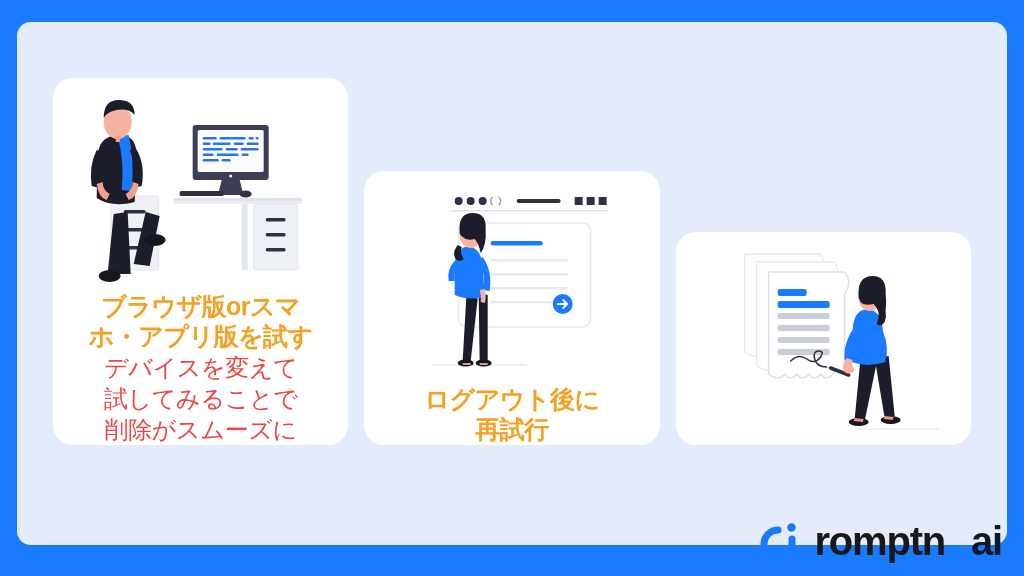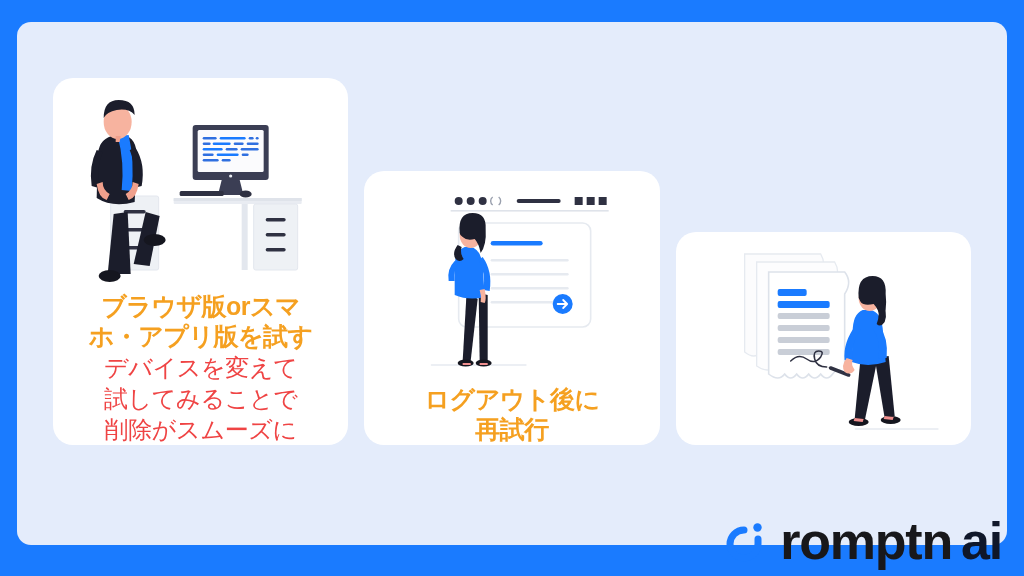--- a/index.html
+++ b/index.html
@@ -45,22 +45,22 @@
     white-space:pre-line;margin:0;letter-spacing:-0.3px;
   }
 
   
   .logo{
     position:absolute;right:22px;bottom:12px;
     display:flex;align-items:center;gap:13px;
   }
   .logo-mark{width:46px;height:46px;flex:0 0 46px;}
   .logo-word{
-    font-size:52px;font-weight:bold;letter-spacing:-1.2px;
-    line-height:40px;display:flex;align-items:baseline;gap:9px;
+    font-size:40px;font-weight:bold;letter-spacing:-1.2px;
+    line-height:40px;display:flex;align-items:baseline;gap:26px;
   }
   .lw-dark{color:#18181b;}
   .lw-blue{color:#0f172a;}
 </style>
 </head>
 <body>
 
 <div class="slide">
   <div class="panel"></div>
 

